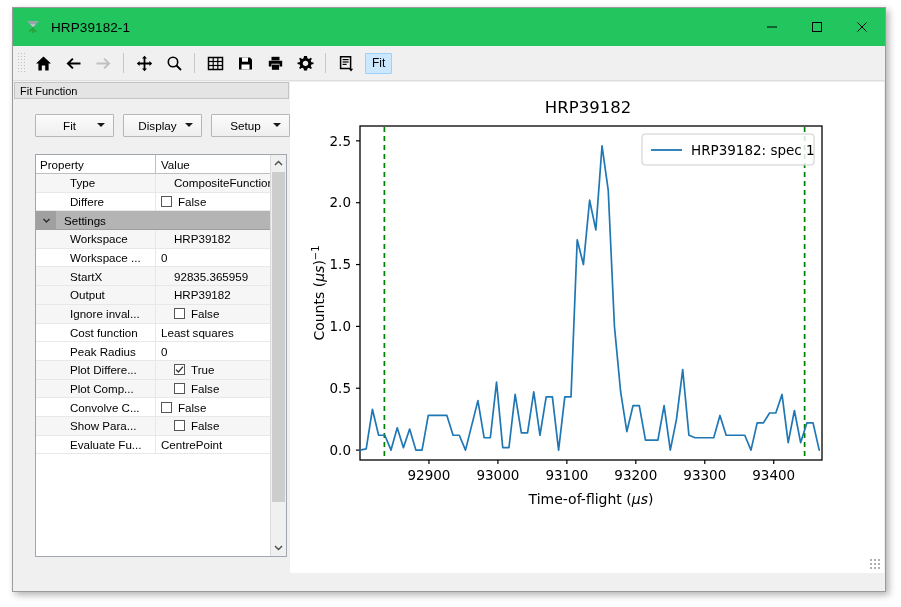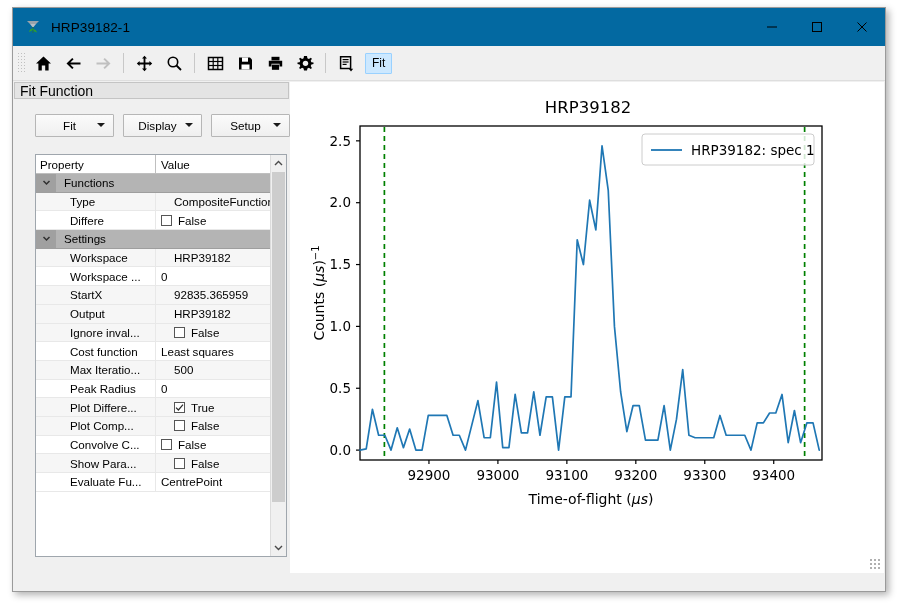--- a/index.html
+++ b/index.html
@@ -18,21 +18,21 @@
     left: 12px; top: 7px;
     width: 874px; height: 585px;
     background: #f0f0f0;
     border: 1px solid #9a9a9a;
     box-shadow: 3px 3px 7px rgba(0,0,0,0.30);
     display: flex;
     flex-direction: column;
   }
   #titlebar {
     height: 38px;
-    background: #0369a1;
+    background: #22c55e;
     display: flex;
     align-items: center;
     flex: none;
     position: relative;
   }
   #app-icon {
     width: 18px; height: 18px;
     margin-left: 11px; margin-right: 9px;
     flex: none;
   }
@@ -109,21 +109,21 @@
     flex: none;
     display: flex;
     flex-direction: column;
     background: #f0f0f0;
   }
   #panel-header {
     height: 17px;
     margin: 1px 1px 0 1px;
     background: #e4e4e4;
     border: 1px solid #c4c4c4;
-    font-size: 14px;
+    font-size: 11px;
     color: #000;
     padding-left: 5px;
     display: flex; align-items: center;
     flex: none;
   }
   #btn-row {
     height: 38px;
     display: flex;
     align-items: center;
     gap: 9px;
@@ -406,48 +406,40 @@
       </div>
 
       <div id="grid-wrap">
         <div id="grid">
 
           <div class="grow header">
             <div class="gname">Property</div>
             <div class="gval">Value</div>
           </div>
 
+
+          <div class="grow alt">
+            <div class="gname indent">Type</div>
+            <div class="gval">CompositeFunction</div>
+          </div>
+
+          <div class="grow">
+            <div class="gname indent">Differe</div>
+            <div class="gval">
+              <span class="cbox"></span>
+              <span>False</span>
+            </div>
+          </div>
+
           <div class="grow group">
             <div class="expander">
               <svg width="9" height="9" viewBox="0 0 9 9">
                   <path d="M1.5 3 L4.5 6 L7.5 3" fill="none" stroke="#303030" stroke-width="1.5"></path>
                 </svg>
             </div>
-            <div class="grouplabel">Functions</div>
-          </div>
-
-          <div class="grow alt">
-            <div class="gname indent">Type</div>
-            <div class="gval">CompositeFunction</div>
-          </div>
-
-          <div class="grow">
-            <div class="gname indent">Differe</div>
-            <div class="gval">
-              <span class="cbox"></span>
-              <span>False</span>
-            </div>
-          </div>
-
-          <div class="grow group">
-            <div class="expander">
-              <svg width="9" height="9" viewBox="0 0 9 9">
-                  <path d="M1.5 3 L4.5 6 L7.5 3" fill="none" stroke="#303030" stroke-width="1.5"></path>
-                </svg>
-            </div>
             <div class="grouplabel">Settings</div>
           </div>
 
           <div class="grow alt">
             <div class="gname indent">Workspace</div>
             <div class="gval">HRP39182</div>
           </div>
           <div class="grow">
             <div class="gname indent">Workspace ...</div>
             <div class="gval">0</div>
@@ -465,24 +457,20 @@
             <div class="gname indent">Ignore inval...</div>
             <div class="gval">
               <span class="cbox"></span>
               <span>False</span>
             </div>
           </div>
 
           <div class="grow">
             <div class="gname indent">Cost function</div>
             <div class="gval">Least squares</div>
-          </div>
-          <div class="grow alt">
-            <div class="gname indent">Max Iteratio...</div>
-            <div class="gval">500</div>
           </div>
           <div class="grow">
             <div class="gname indent">Peak Radius</div>
             <div class="gval">0</div>
           </div>
 
           <div class="grow alt">
             <div class="gname indent">Plot Differe...</div>
             <div class="gval">
               <span class="cbox">

